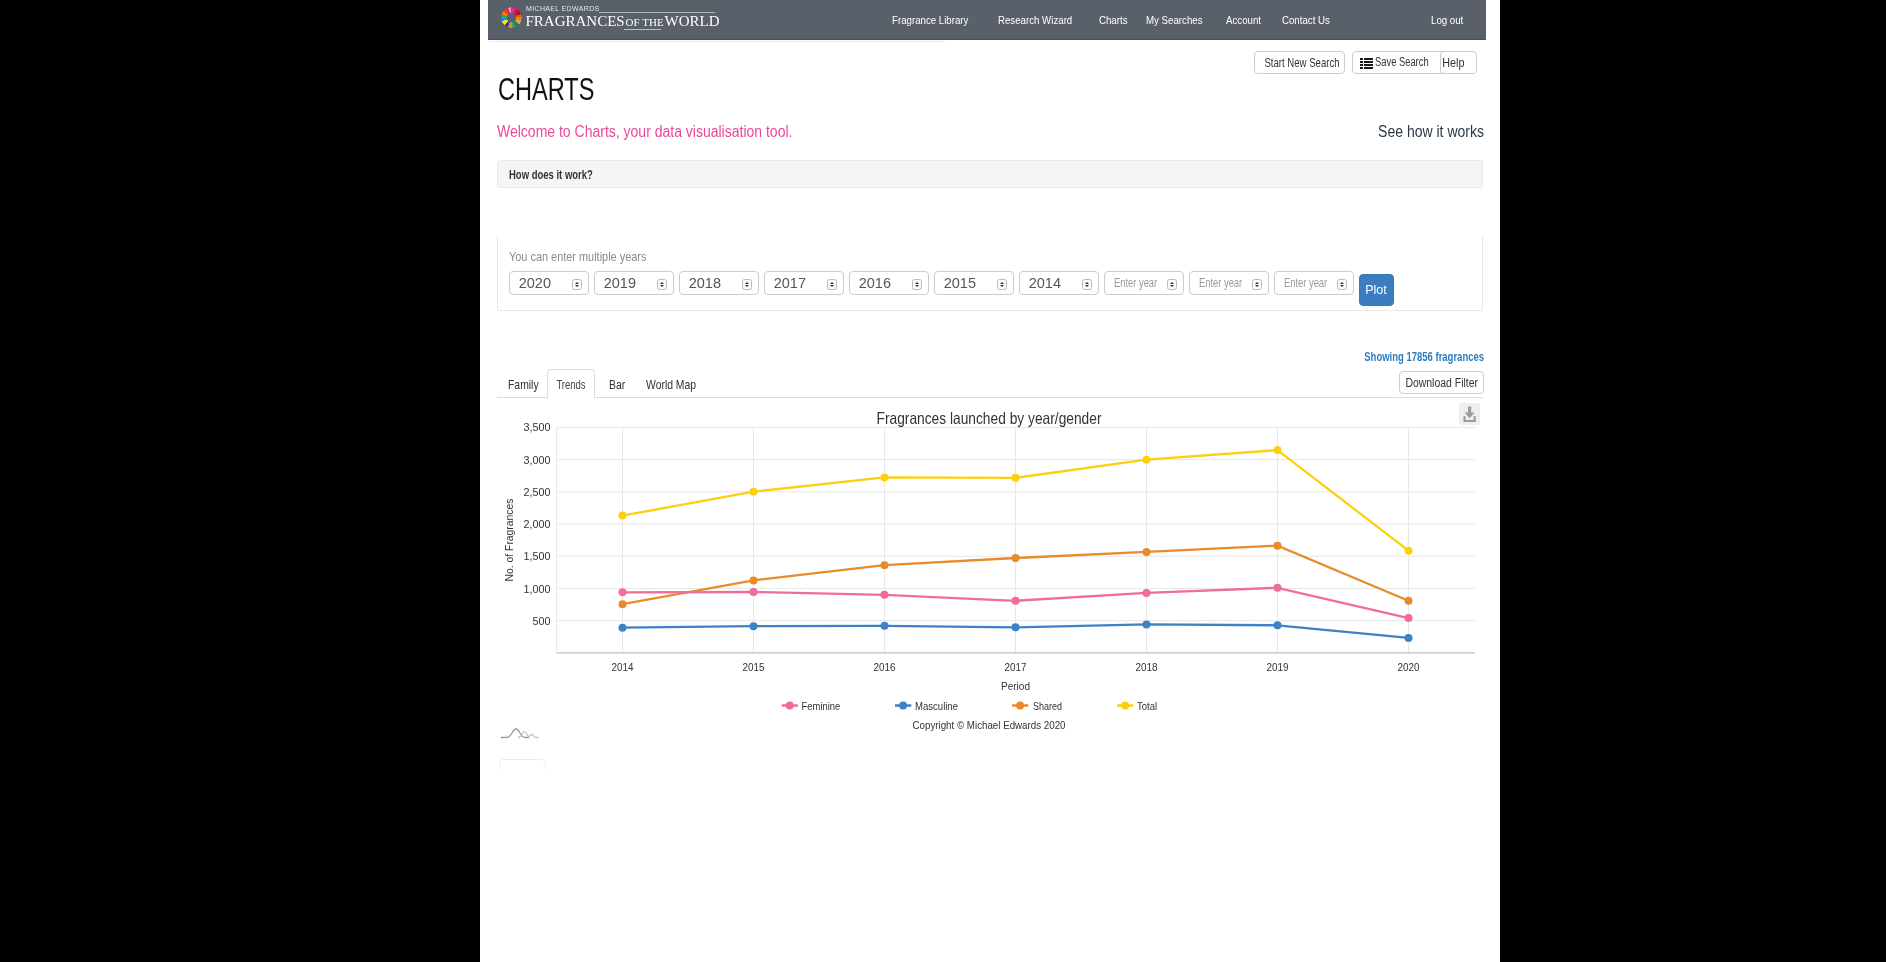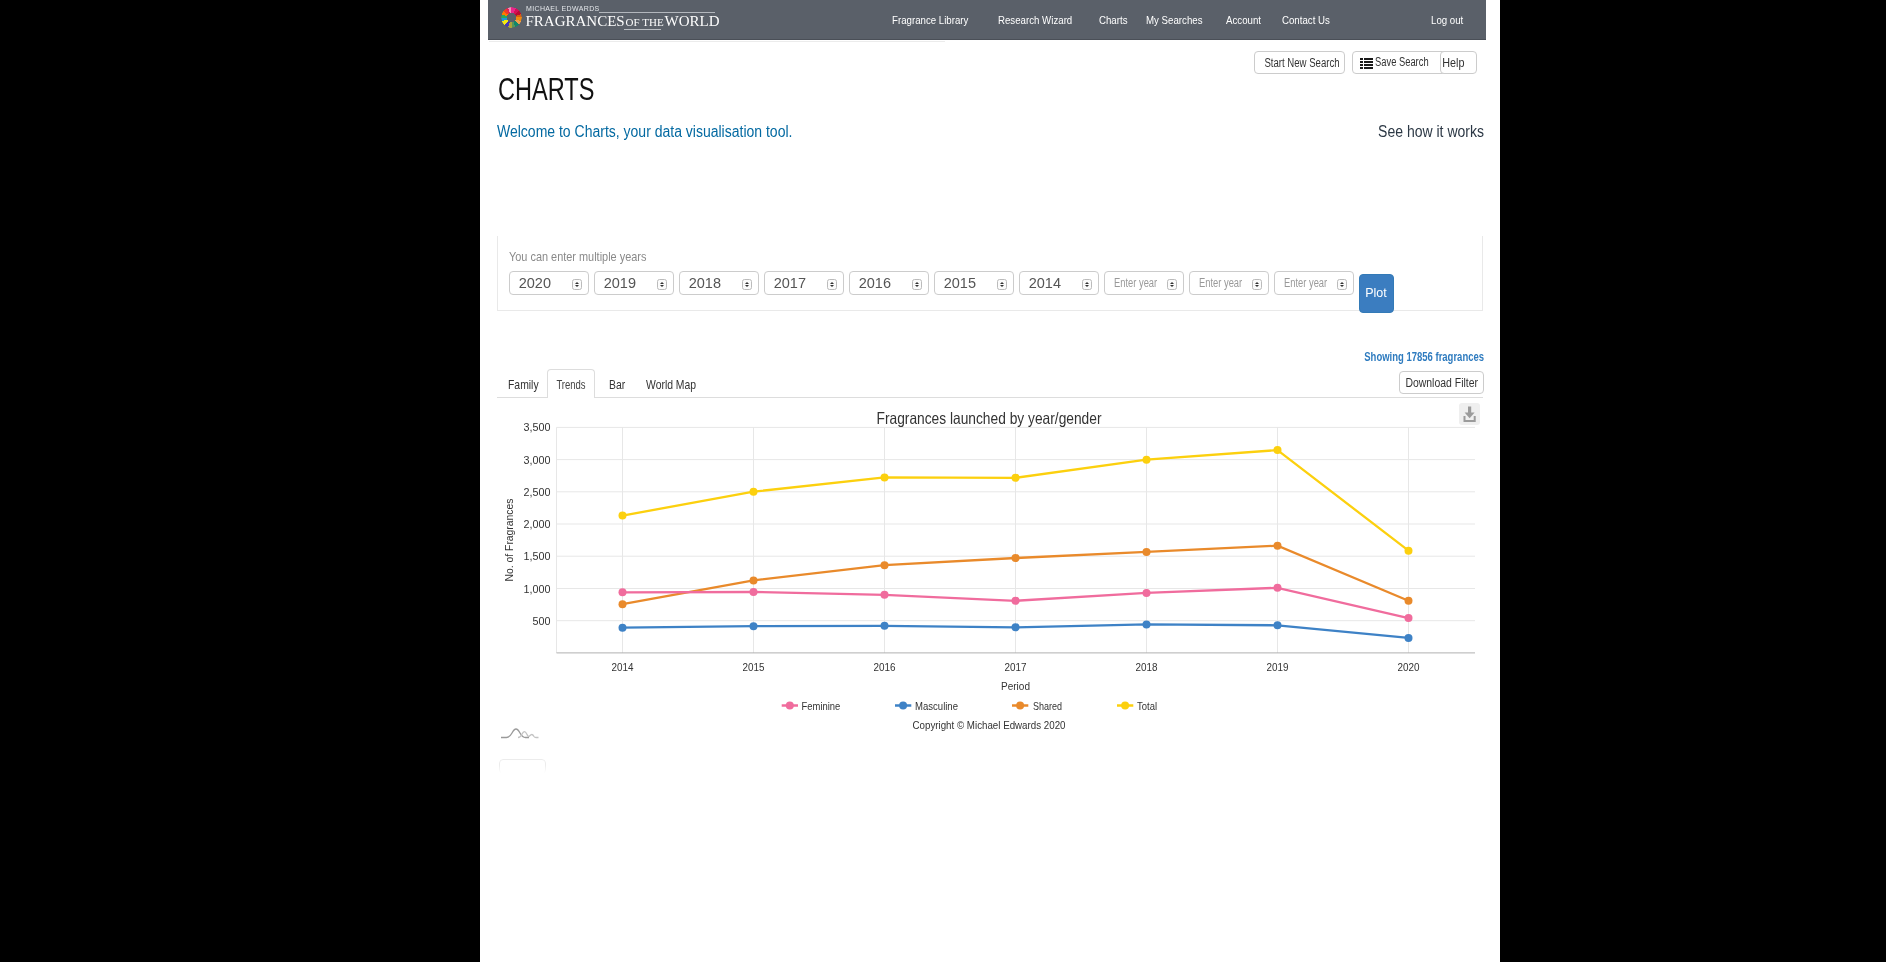--- a/index.html
+++ b/index.html
@@ -33,21 +33,21 @@
 .navlink { position:absolute; top:0; height:39px; display:flex; align-items:center; color:#fff; font-size:11px; }
 .navlink .sx { transform:scaleX(0.88); }
 
 .btn {
   position:absolute; height:23px; border:1px solid #ccc; border-radius:4px;
   background:#fff; color:#333; font-size:12px; display:flex; align-items:center; justify-content:flex-start; white-space:nowrap;
 }
 
 #charts-h1 { position:absolute; left:17.5px; top:71px; font-size:31px; line-height:37px; color:#111; }
 #charts-h1 .sx { transform:scaleX(0.76); }
-#welcome { position:absolute; left:17px; top:123px; font-size:16px; color:#0369a1; }
+#welcome { position:absolute; left:17px; top:123px; font-size:16px; color:#ec4899; }
 #welcome .sx { transform:scaleX(0.875); }
 #seehow { position:absolute; right:16px; top:123px; font-size:16px; color:#2c3845; }
 #seehow .sxr { transform:scaleX(0.875); }
 
 .panel-h {
   position:absolute; left:17px; width:986px; height:28px;
   background:#f5f5f5; border:1px solid #e9e9e9; border-radius:3px;
   font-size:13px; font-weight:bold; color:#333; display:flex; align-items:center; padding-left:11px;
 }
 .panel-h .sx { transform:scaleX(0.73); }
@@ -67,21 +67,21 @@
 .spin {
   position:absolute; right:6px; top:7px; width:10px; height:11px;
   border:1px solid #bbb; border-radius:2.5px; background:#fbfbfb;
 }
 .spin:before, .spin:after {
   content:""; position:absolute; left:1.8px; width:0; height:0; border-left:2.4px solid transparent; border-right:2.4px solid transparent;
 }
 .spin:before { top:1.6px; border-bottom:2.8px solid #333; }
 .spin:after { bottom:1.6px; border-top:2.8px solid #333; }
 #plotbtn {
-  position:absolute; top:37.5px; left:860.5px; width:35px; height:39px; background:#3b7dc0; color:#fff;
+  position:absolute; top:37.5px; left:860.5px; width:35px; height:32px; background:#3b7dc0; color:#fff;
   border-radius:4px; font-size:12.5px; display:flex; align-items:center; justify-content:center; border:1px solid #337ab7;
 }
 #p3 { top:298px; }
 
 #showing { position:absolute; right:16px; top:349px; font-size:13px; font-weight:bold; color:#2e7bbf; }
 #showing .sxr { transform:scaleX(0.73); }
 #tabline { position:absolute; left:17px; top:397px; width:986px; height:1px; background:#ddd; }
 .tab { position:absolute; top:370px; height:28px; font-size:13px; color:#333; display:flex; align-items:center; }
 .tab .sx { transform:scaleX(0.8); }
 #tab-active {
@@ -148,20 +148,23 @@
         </g>
       </svg><span class="sx" style="transform:scaleX(0.78)">Save Search</span></div>
   <div class="btn" style="left:960px; top:51px; width:37px;">
       <span class="sxc" style="transform:scaleX(0.9)">Help</span>
     </div>
 
   <div id="charts-h1"><span class="sx">CHARTS</span></div>
   <div id="welcome"><span class="sx">Welcome to Charts, your data visualisation tool.</span></div>
   <div id="seehow"><span class="sxr">See how it works</span></div>
 
+  <div class="panel-h" id="p1">
+      <span class="sx">How does it work?</span>
+    </div>
   <div id="p2b">
     <div class="hint"><span class="sx">You can enter multiple years</span></div>
     <div class="yinput" style="left:10.7px;">2020<span class="spin"></span></div>
     <div class="yinput" style="left:95.7px;">2019<span class="spin"></span></div>
     <div class="yinput" style="left:180.7px;">2018<span class="spin"></span></div>
     <div class="yinput" style="left:265.7px;">2017<span class="spin"></span></div>
     <div class="yinput" style="left:350.7px;">2016<span class="spin"></span></div>
     <div class="yinput" style="left:435.7px;">2015<span class="spin"></span></div>
     <div class="yinput" style="left:520.7px;">2014<span class="spin"></span></div>
     <div class="yinput" style="left:605.7px;">

